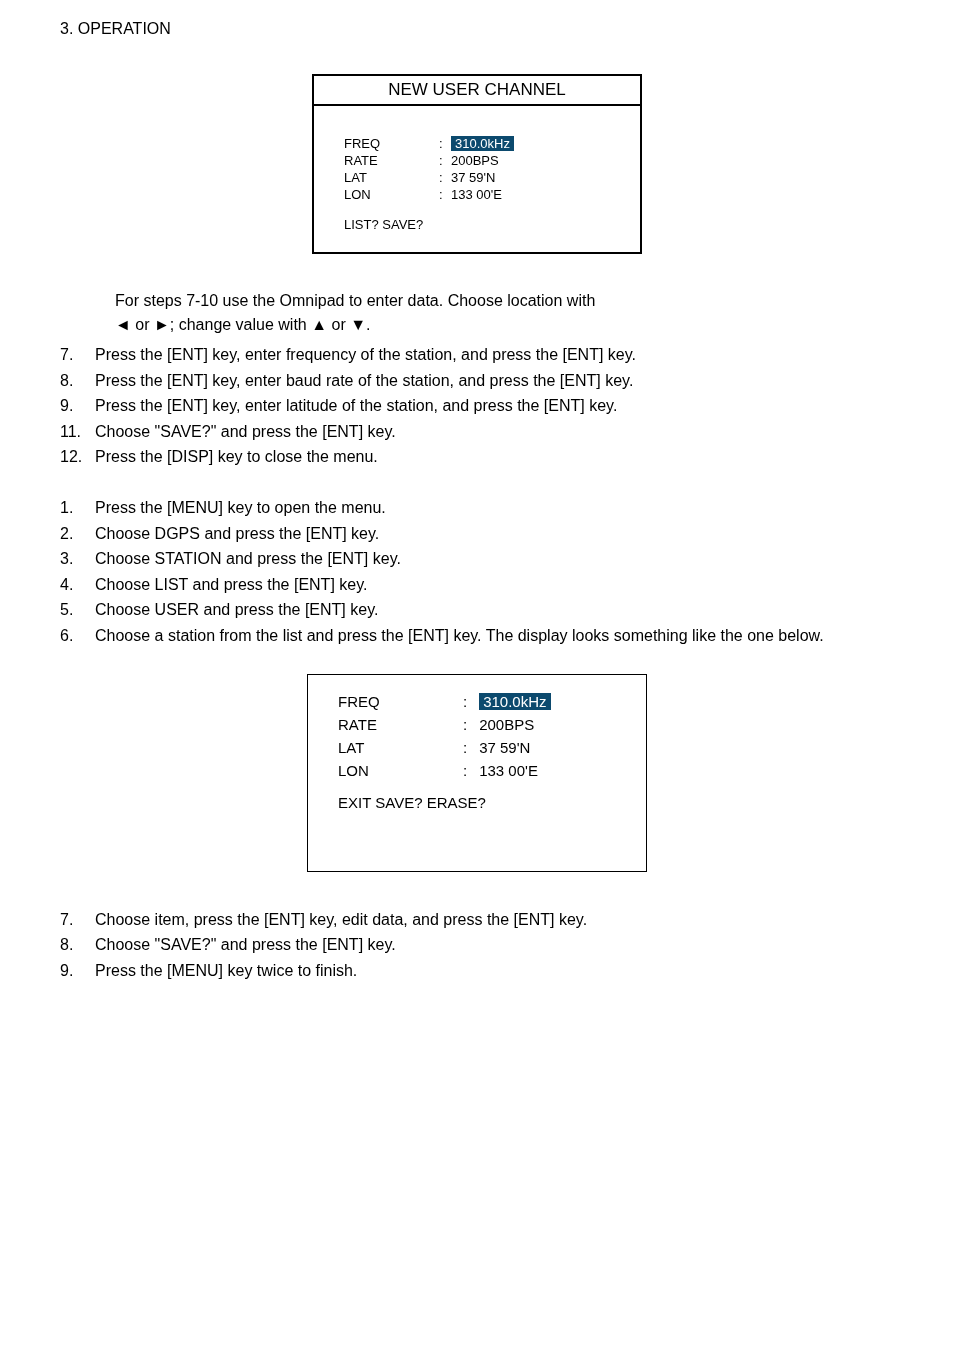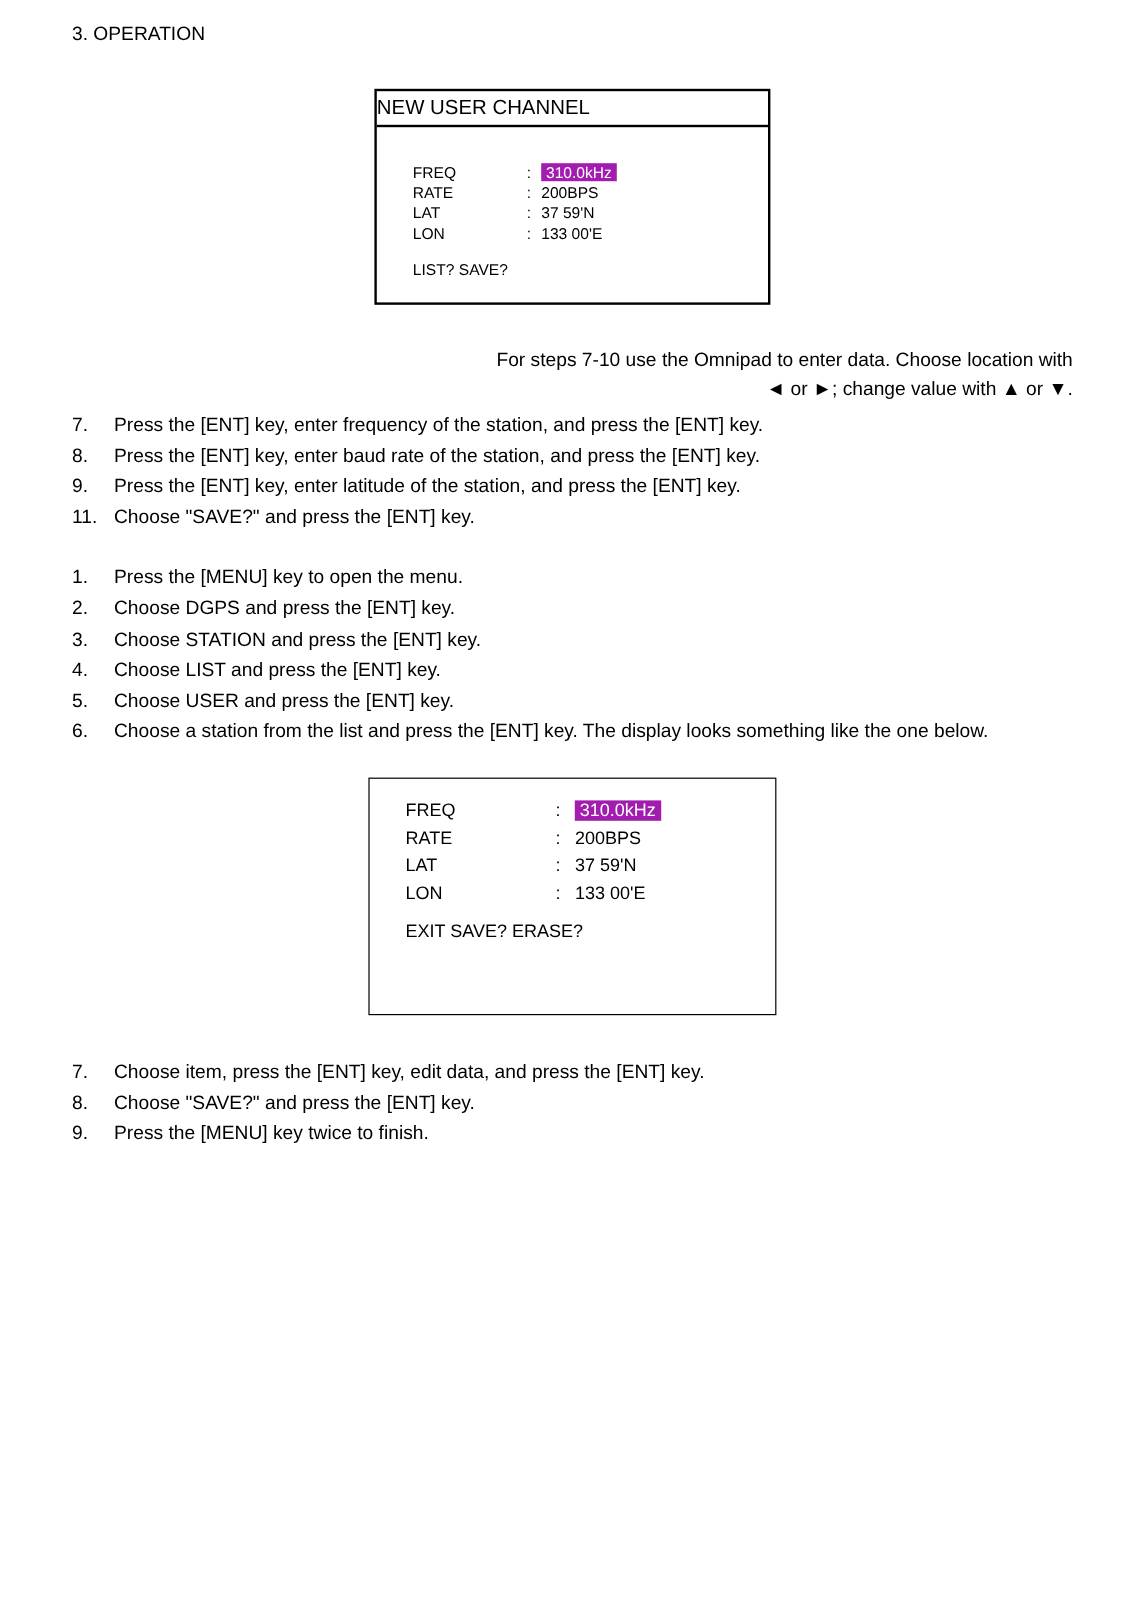--- a/index.html
+++ b/index.html
@@ -25,21 +25,21 @@
     }
     .dialog-box.box1 {
       width: 330px;
     }
     .dialog-box.box2 {
       width: 340px;
       border-width: 1px;
     }
     .dialog-title {
       border-bottom: 2px solid #000;
-      text-align: left;
+      text-align: center;
       padding: 4px 0;
       font-size: 17px;
     }
     .dialog-body {
       padding: 30px 20px 20px 30px;
       font-size: 13px;
     }
     .dialog-body2 {
       padding: 18px 20px 60px 30px;
       font-size: 15px;
@@ -57,21 +57,21 @@
     }
     .label2 {
       width: 125px;
     }
     .colon {
       width: 12px;
     }
     .value {
     }
     .highlight {
-      background: #a21caf;
+      background: #0c4a6e;
       color: #fff;
       padding: 0 4px;
     }
     .footer-row {
       margin-top: 15px;
     }
     .text-block {
       font-size: 16px;
       line-height: 1.5;
       margin-bottom: 20px;
@@ -88,21 +88,20 @@
     .num {
       width: 35px;
       flex-shrink: 0;
     }
     .li-text {
       flex: 1;
     }
     .indent-note {
       margin-left: 55px;
       margin-bottom: 5px;
-      text-align: right;
     }
   </style>
 </head>
 <body>
 
 <div class="header">3. OPERATION</div>
 
 <div class="dialog-box box1">
   <div class="dialog-title">NEW USER CHANNEL</div>
   <div class="dialog-body">
@@ -145,20 +144,24 @@
       <span class="li-text">Press the [ENT] key, enter baud rate of the station, and press the [ENT] key.</span>
     </li>
   <li>
       <span class="num">9.</span>
       <span class="li-text">Press the [ENT] key, enter latitude of the station, and press the [ENT] key.</span>
     </li>
   <li>
       <span class="num">11.</span>
       <span class="li-text">Choose "SAVE?" and press the [ENT] key.</span>
     </li>
+  <li>
+      <span class="num">12.</span>
+      <span class="li-text">Press the [DISP] key to close the menu.</span>
+    </li>
 </ol>
 
 <ol class="num-list">
   <li>
       <span class="num">1.</span>
       <span class="li-text">Press the [MENU] key to open the menu.</span>
     </li>
   <li>
       <span class="num">2.</span>
       <span class="li-text">Choose DGPS and press the [ENT] key.</span>

